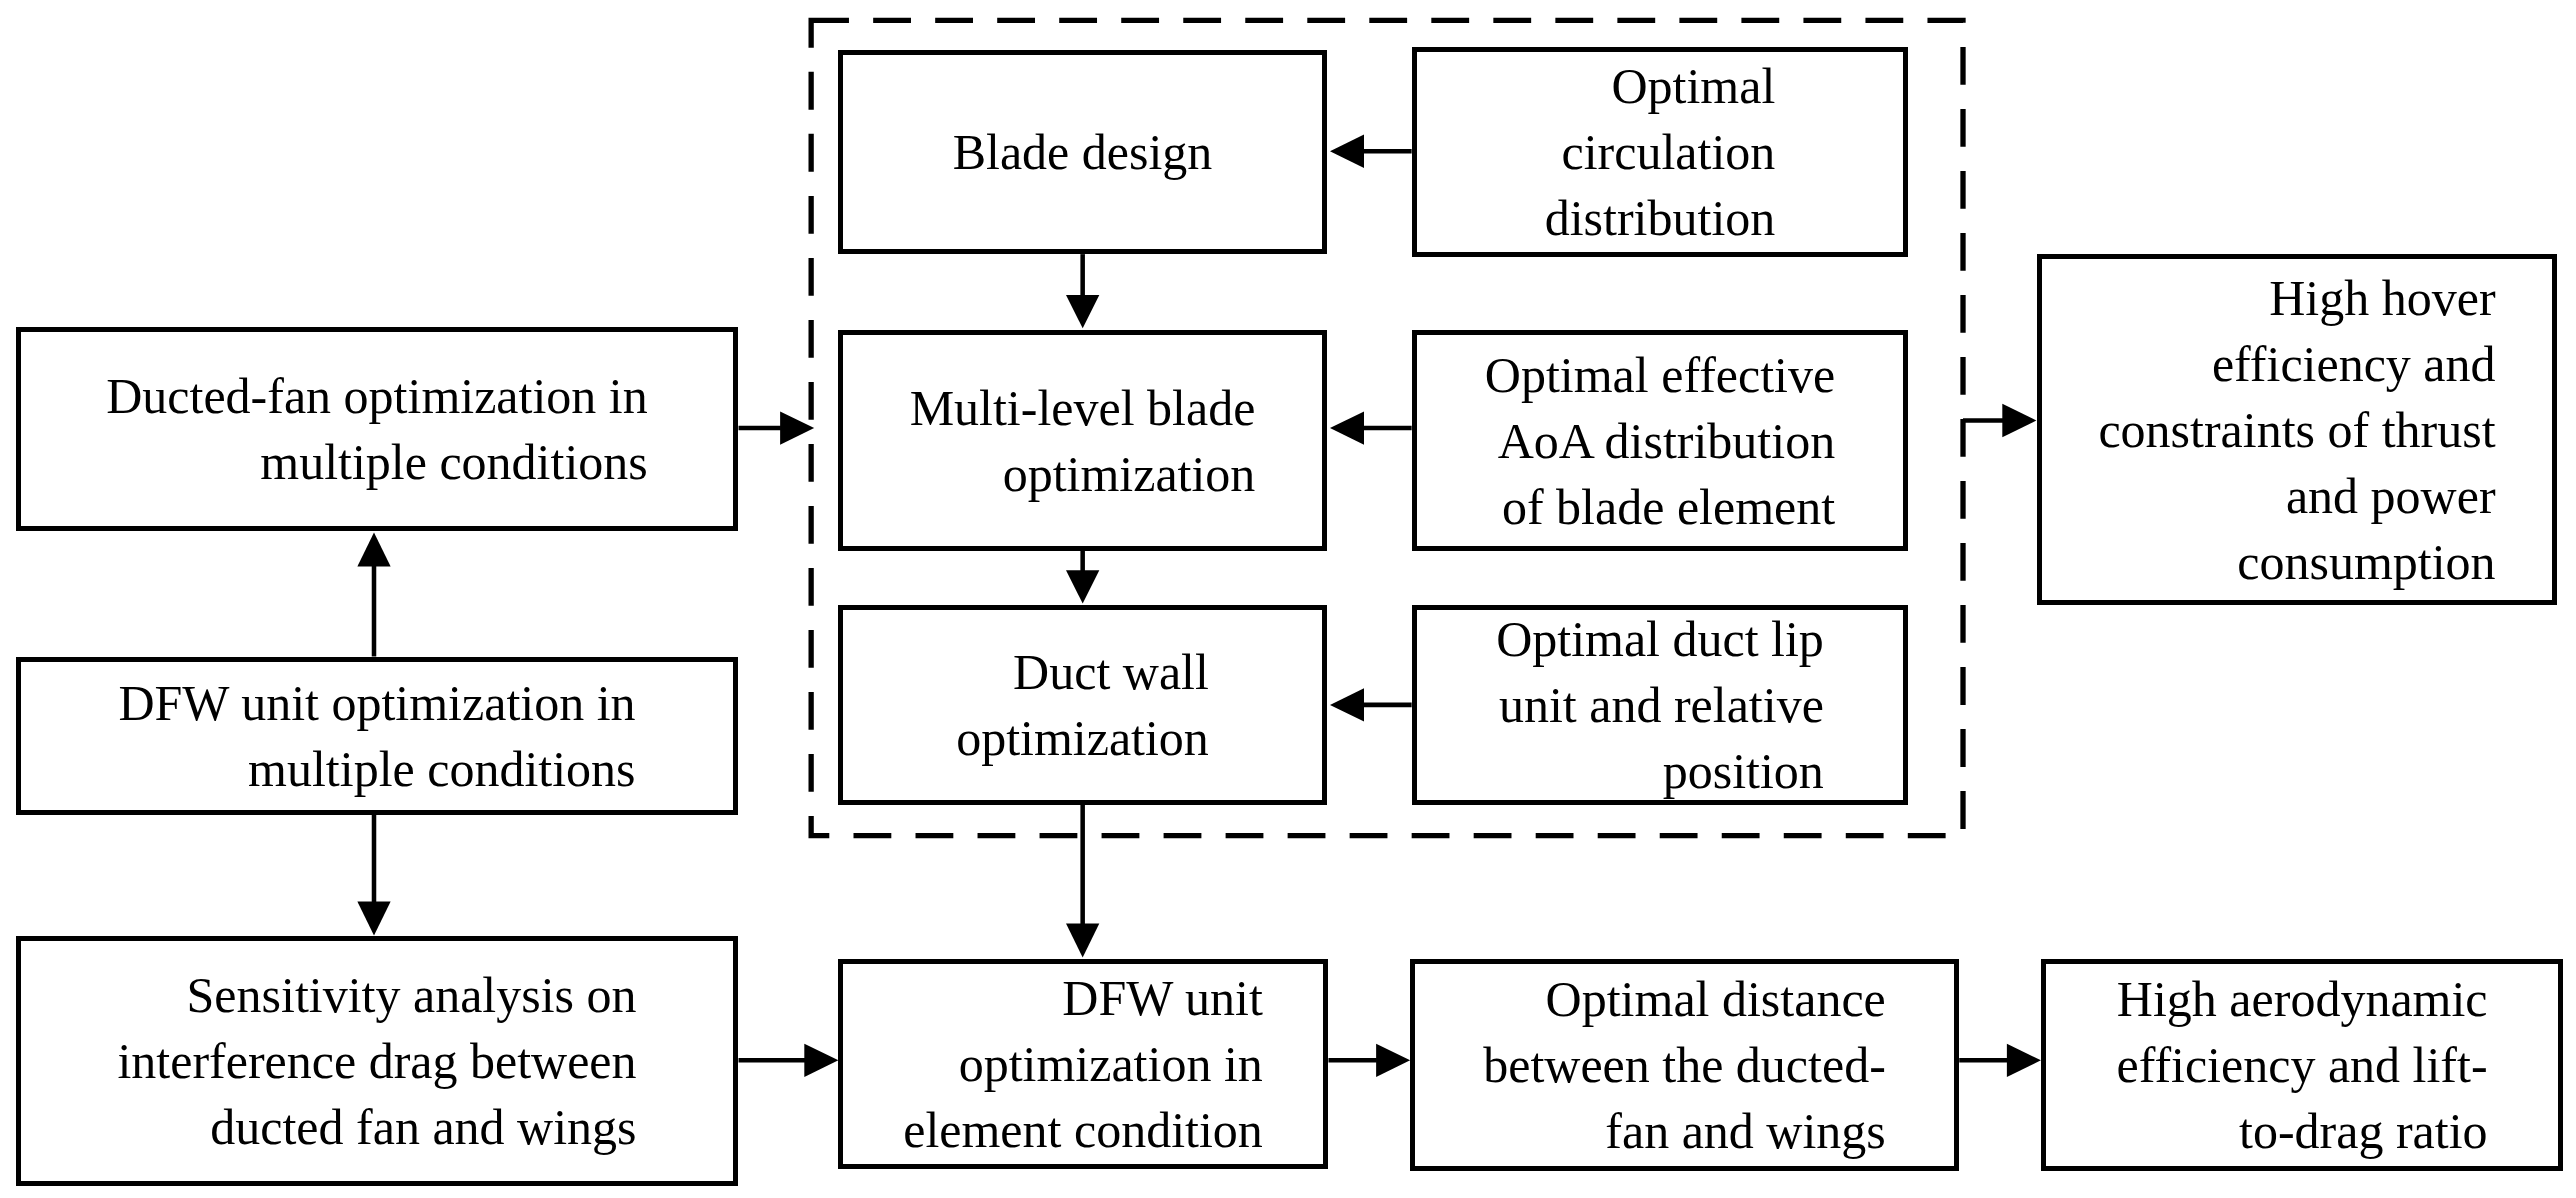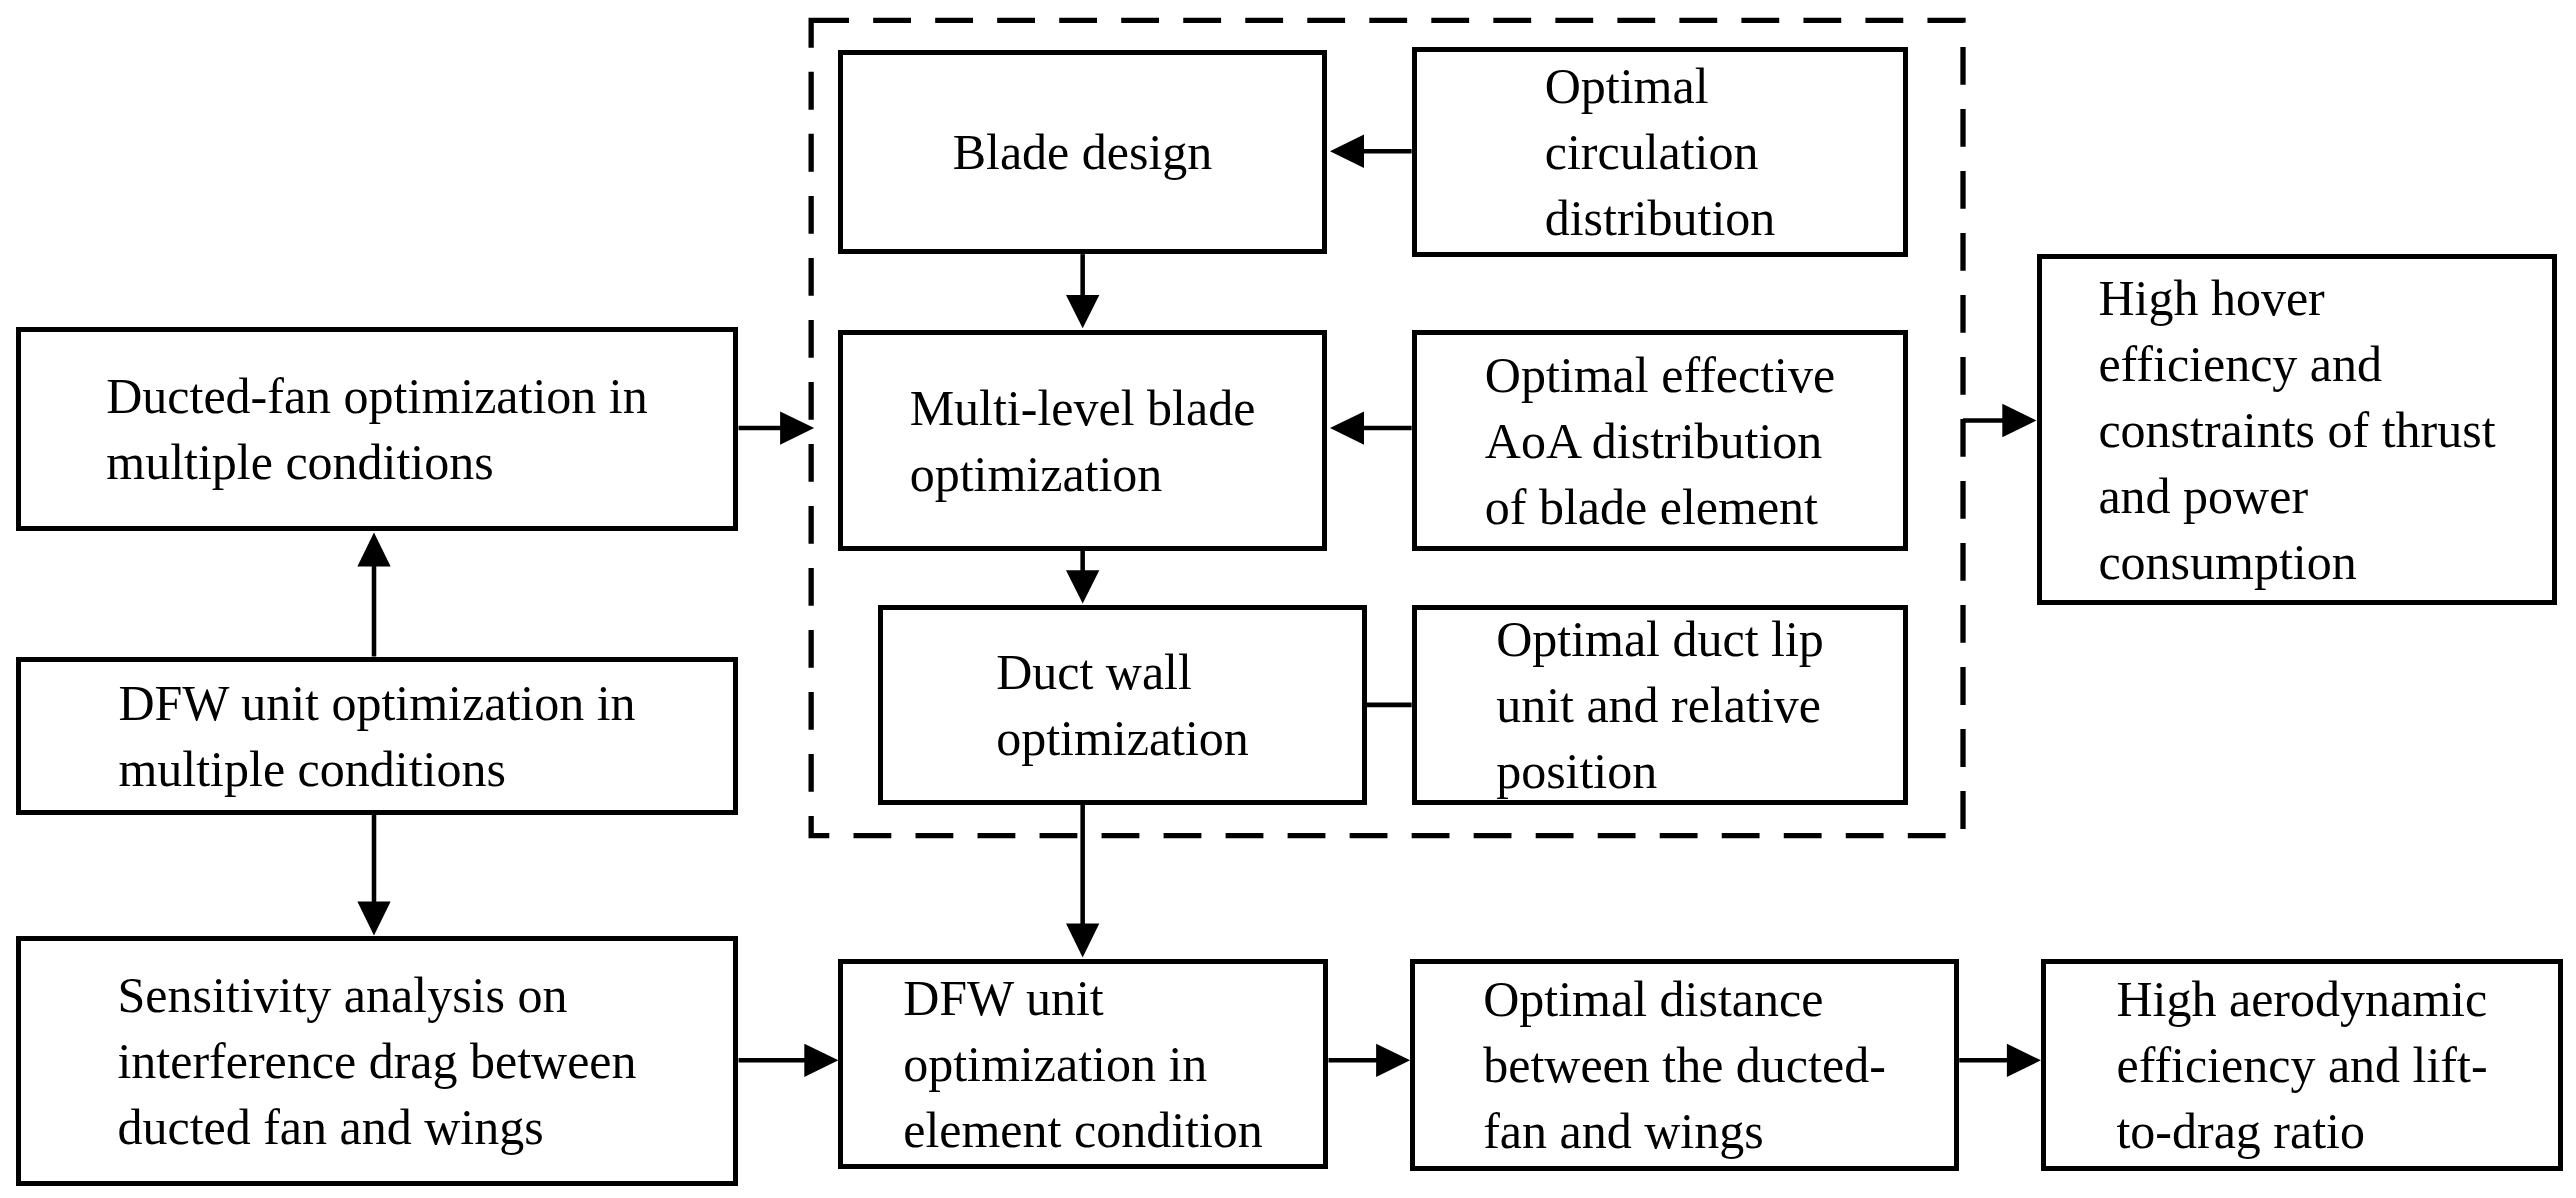--- a/index.html
+++ b/index.html
@@ -22,34 +22,34 @@
     width:2576px;height:1198px;
   }
   .box{
     position:absolute;
     box-sizing:border-box;
     border:5.3px solid var(--ink);
     background:var(--bg);
     display:flex;
     align-items:center;
     justify-content:center;
-    text-align:left;
+    text-align:right;
     white-space:pre-line;
     font-size:50px;
     line-height:1.32;
     padding:0 6px;
   }
   
   #b-ducted-fan   {left:16px;  top:327px;  width:722px; height:204px;}
   #b-dfw-multi    {left:16px;  top:657px;  width:722px; height:158px;}
   #b-sensitivity  {left:16px;  top:936px; width:722px; height:250px;}
   
   #b-blade-design {left:838px;top:50px;   width:489px; height:204px;}
   #b-multi-level  {left:838px;top:330px;  width:489px; height:221px;}
-  #b-duct-wall    {left:838px;top:605px;  width:489px; height:200px;margin-left:40px;}
+  #b-duct-wall    {left:838px;top:605px;  width:489px; height:200px;}
   
   #b-circulation  {left:1412px;top:47px;   width:496px; height:210px;}
   #b-aoa          {left:1412px;top:330px;  width:496px; height:221px;}
   #b-duct-lip     {left:1412px;top:605px;  width:496px; height:200px;}
   
   #b-high-hover   {left:2037px;top:254px;  width:520px; height:351px;}
   
   #b-dfw-cruise   {left:838px;top:959px; width:490px; height:210px;}
   #b-opt-distance {left:1410px;top:959px; width:549px; height:212px;}
   #b-high-aero    {left:2041px;top:959px; width:522px; height:212px;}

